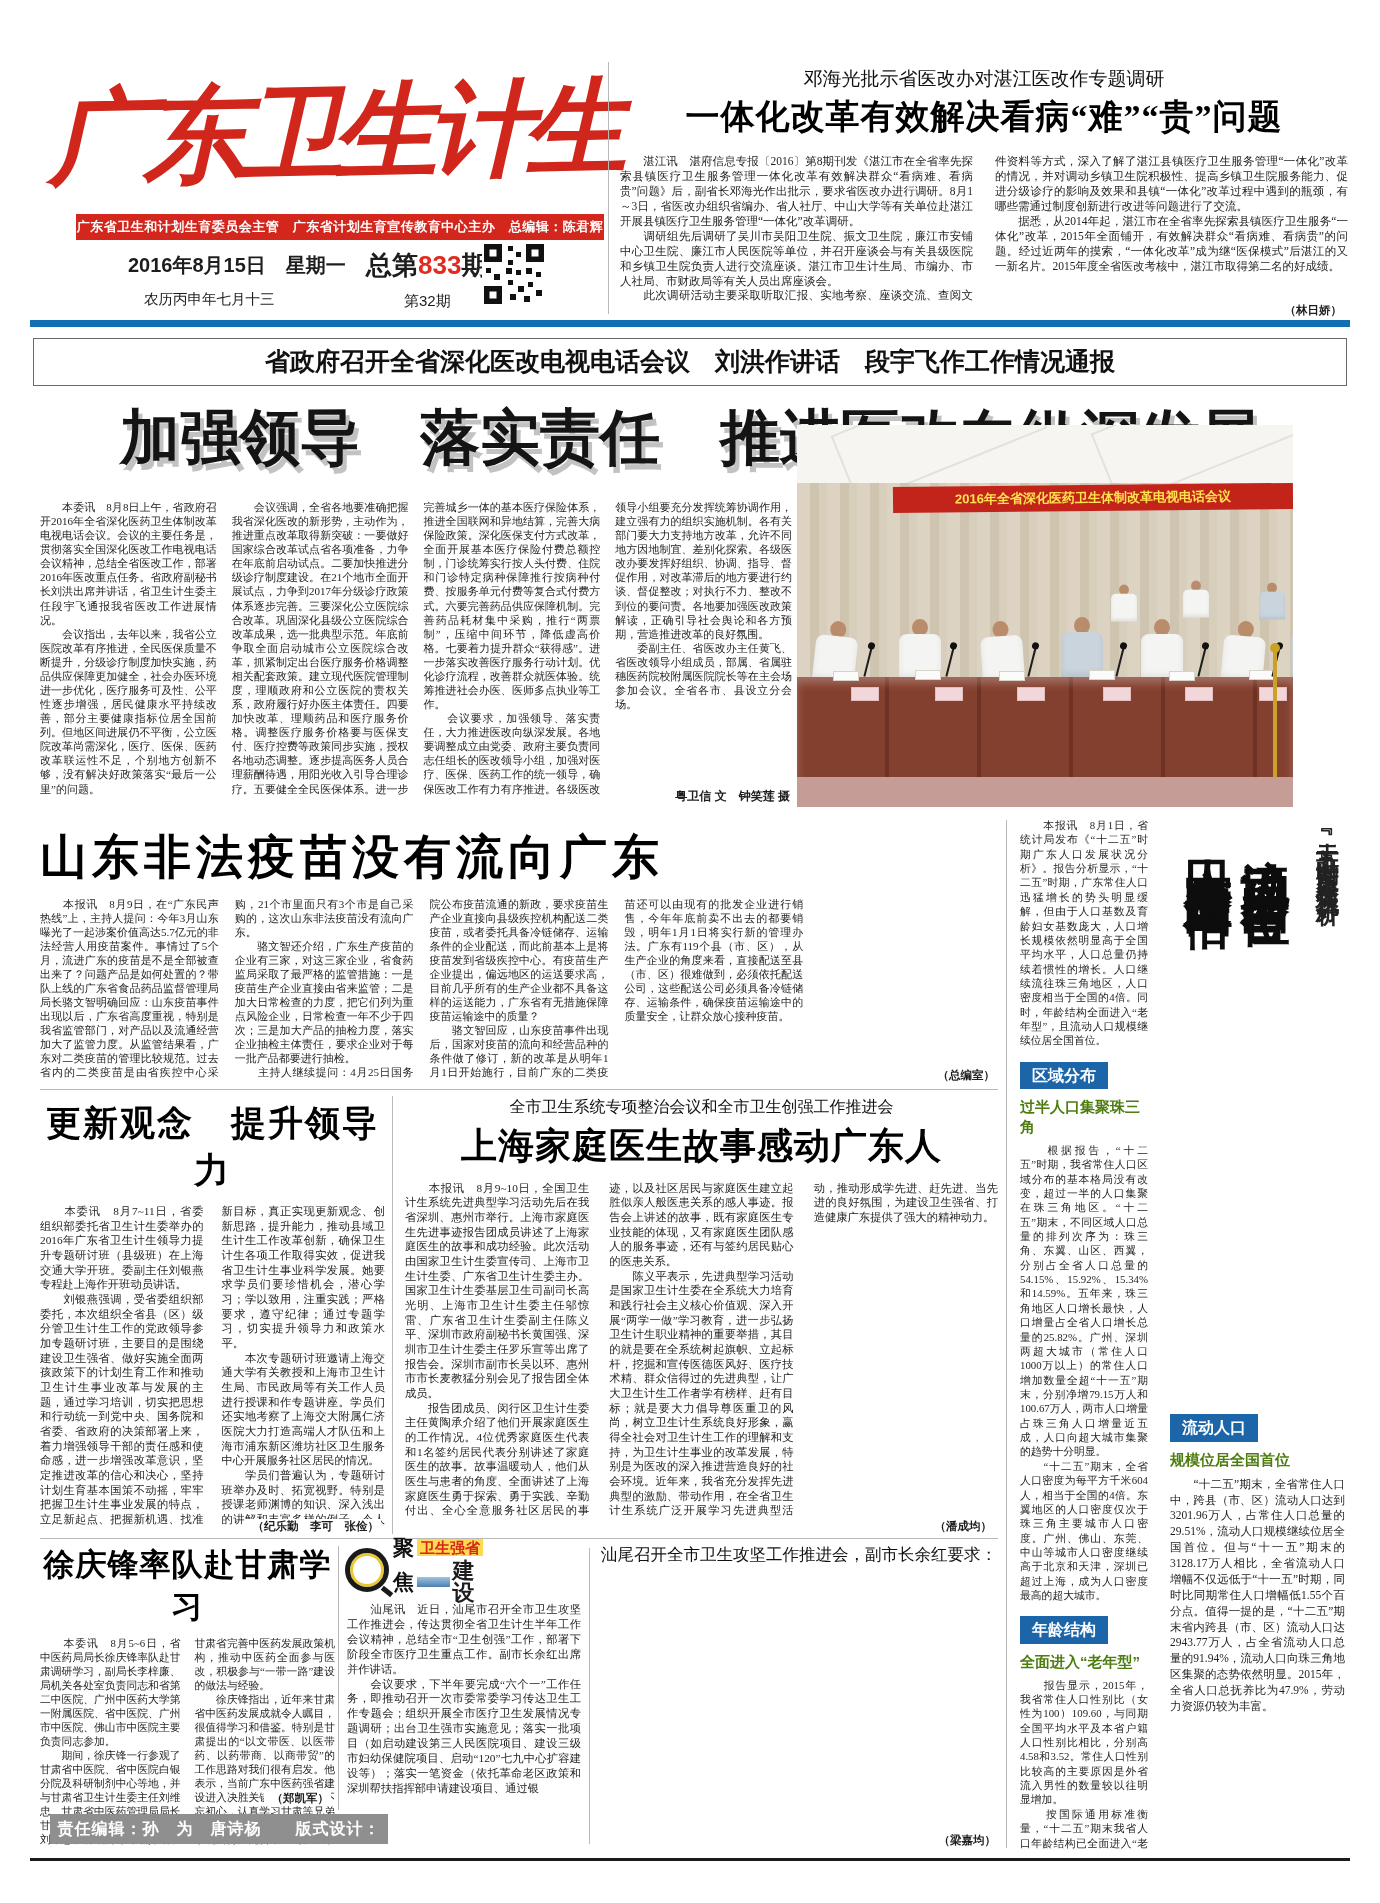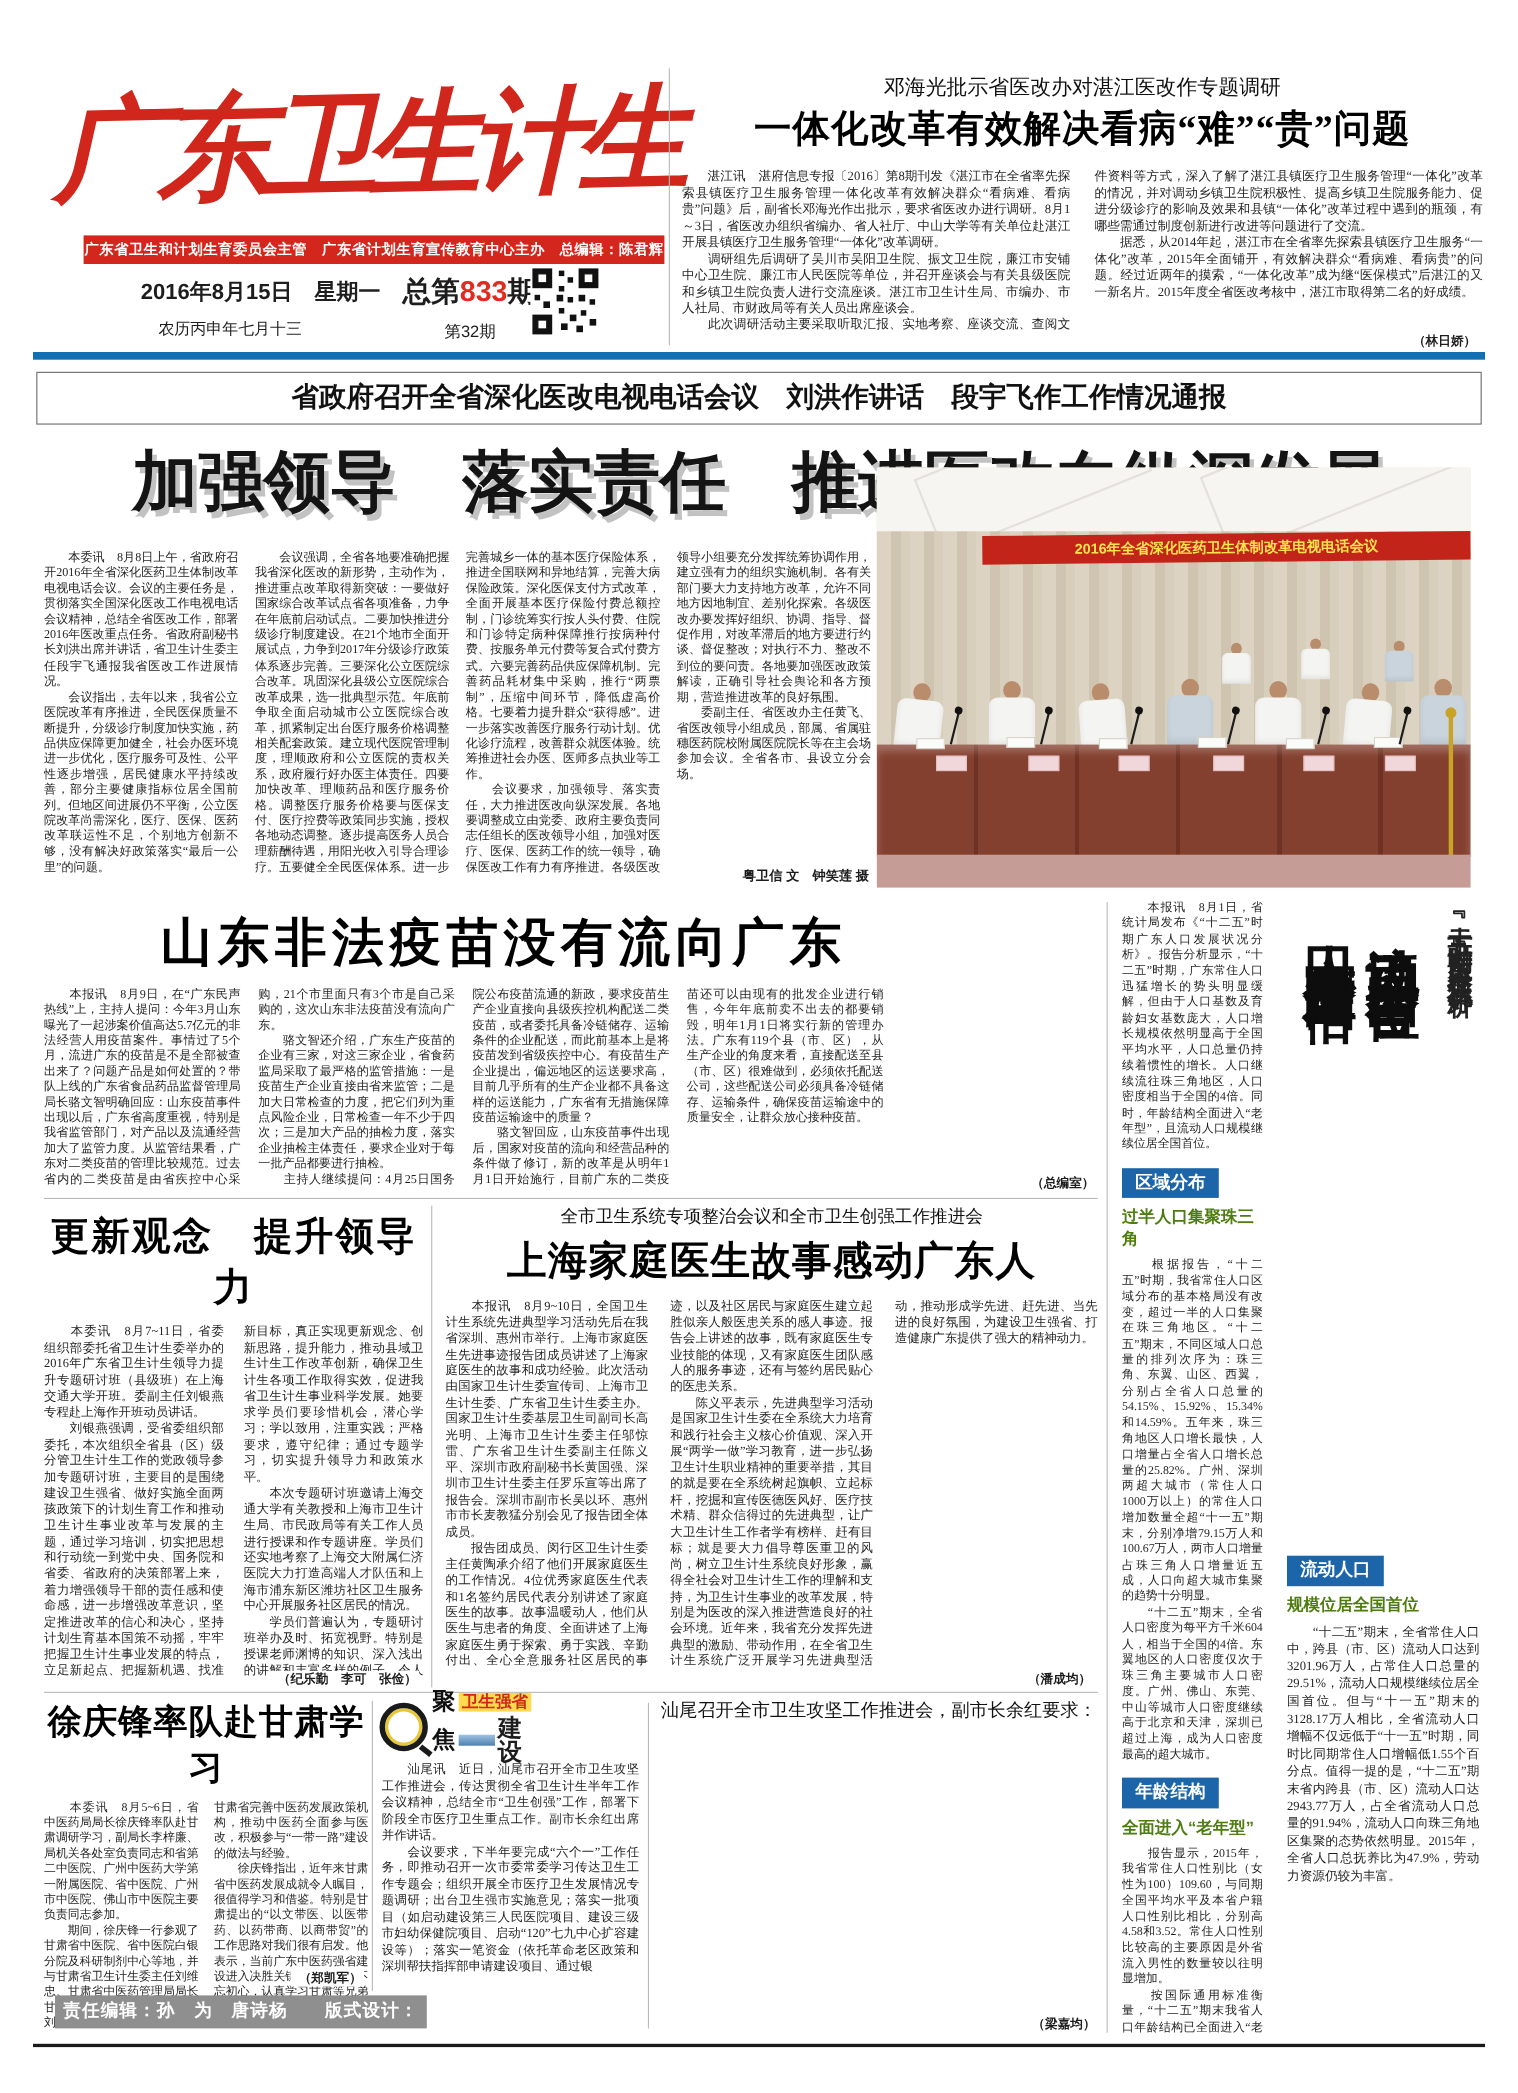--- a/index.html
+++ b/index.html
@@ -40,21 +40,21 @@
   
   .lead-kicker-box{left:33px;top:338px;width:1312px;height:46px;border:1px solid #6a6a6a;
       text-align:center;line-height:46px;font-size:25px;font-weight:600;color:#111;}
   .lead-headline{left:30px;top:398px;width:1320px;text-align:center;font-size:60px;font-weight:900;
       color:#141414;text-shadow:4px 6px 0 #c2c2c2;letter-spacing:0;white-space:nowrap;}
   .lead-body{left:40px;top:500px;width:752px;height:300px;columns:4;column-gap:15px;
       font-size:11px;line-height:1.28;}
   .lead-byline{left:545px;top:788px;width:245px;text-align:right;font-size:12px;font-weight:bold;}
 
   
-  .photo{left:797px;top:425px;width:496px;height:382px;overflow:hidden;background:#efece6;padding-left:44px;}
+  .photo{left:797px;top:425px;width:496px;height:382px;overflow:hidden;background:#efece6;}
   .ph-ceiling{position:absolute;top:0;left:0;right:0;height:62px;background:#f6f5f1;}
   .ph-panel{position:absolute;border:2px solid #e3e1da;transform:rotate(-22deg);}
   .ph-curtain{position:absolute;top:58px;left:0;right:0;height:196px;
       background:repeating-linear-gradient(90deg,#dcd3c2 0 13px,#cfc4af 13px 22px,#d8cebc 22px 30px);}
   .ph-banner{position:absolute;top:60px;left:96px;right:0;height:26px;background:#c3241a;
       color:#ffe34d;font-size:13px;font-weight:bold;line-height:26px;text-align:center;
       font-family:"Liberation Sans",sans-serif;transform:rotate(-.6deg);white-space:nowrap;overflow:hidden;}
   .person{position:absolute;width:54px;height:60px;}
   .person .head{position:absolute;left:19px;top:0;width:16px;height:17px;border-radius:50%;
       background:#b98d6c;}
@@ -66,21 +66,21 @@
       box-shadow:inset 0 6px 8px rgba(255,255,255,.25);}
   .paper{position:absolute;width:24px;height:8px;background:#fbfbf9;border:1px solid #d8d3c8;}
   .card{position:absolute;width:26px;height:12px;background:#f2d7da;border:1px solid #e3bfc2;}
   .mic{position:absolute;width:2px;height:30px;background:#1c1c1c;transform:rotate(14deg);}
   .mic:after{content:"";position:absolute;top:-5px;left:-3px;width:7px;height:7px;border-radius:50%;background:#111;}
   .ph-floor{position:absolute;bottom:0;left:0;right:0;height:30px;background:#c59c96;}
   .stanchion{position:absolute;right:16px;top:226px;width:4px;height:128px;background:#c9a227;}
   .stanchion:before{content:"";position:absolute;top:-8px;left:-3px;width:10px;height:10px;border-radius:50%;background:#c9a227;}
 
   
-  .vac-headline{left:40px;top:826px;width:730px;text-align:right;font-size:47px;font-weight:900;
+  .vac-headline{left:40px;top:826px;width:730px;text-align:left;font-size:47px;font-weight:900;
       letter-spacing:5px;color:#000;}
   .vac-body{left:40px;top:898px;width:958px;height:188px;columns:5;column-gap:16px;
       font-size:11px;line-height:1.27;}
   .vac-byline{left:840px;top:1068px;width:155px;text-align:right;font-size:11.5px;font-weight:bold;}
 
   
   .block{position:absolute;}
   .blk-kicker{text-align:center;font-size:16px;color:#111;line-height:1.35;}
   .blk-headline{text-align:center;font-weight:900;color:#000;}
   .lead2-hl{font-size:35px;letter-spacing:2px;margin-top:4px;}

